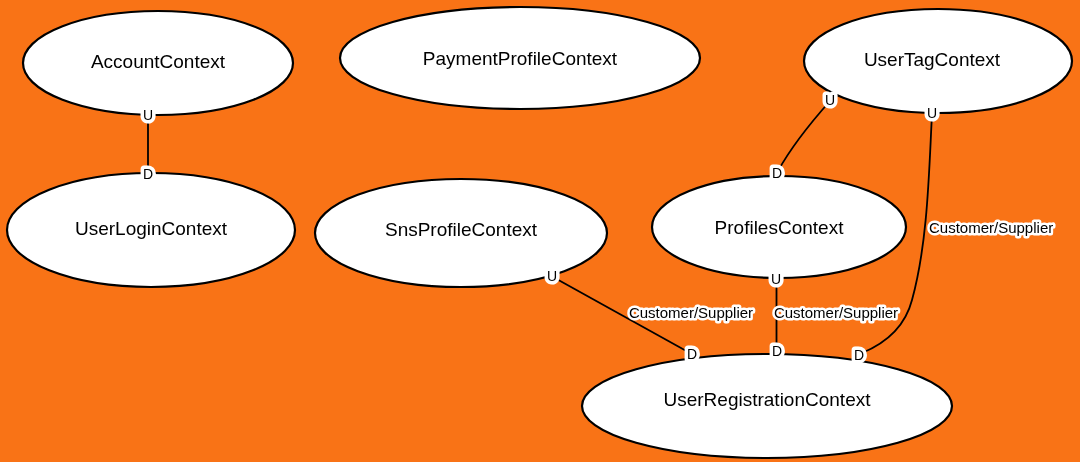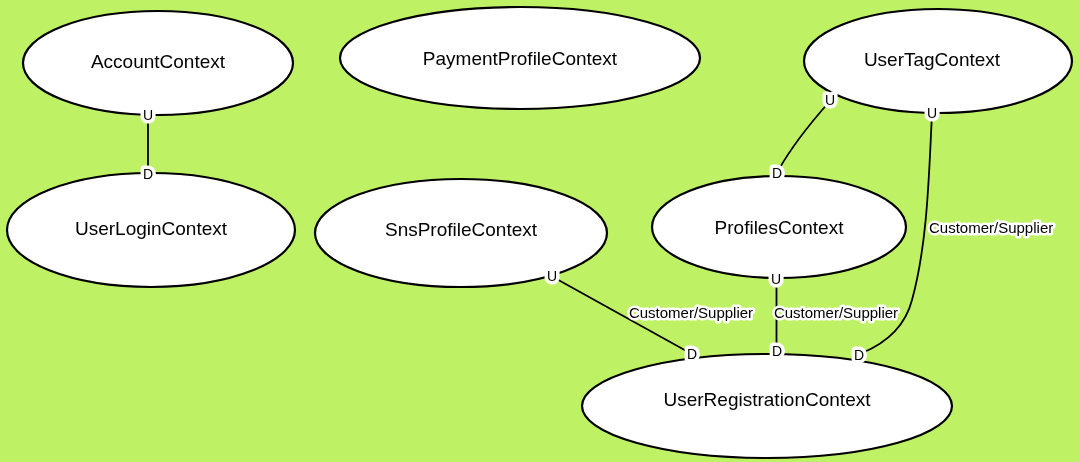--- a/index.html
+++ b/index.html
@@ -3,21 +3,21 @@
 <meta charset="utf-8">
 <style>
   html, body {
     margin: 0;
     padding: 0;
     background: #ffffff;
   }
   .stage {
     width: 1080px;
     height: 462px;
-    background: #bef264;
+    background: #f97316;
     position: relative;
     overflow: hidden;
     font-family: "Liberation Sans", "DejaVu Sans", sans-serif;
   }
   svg text {
     font-family: "Liberation Sans", "DejaVu Sans", sans-serif;
     fill: #000000;
   }
   .node {
     fill: #ffffff;

